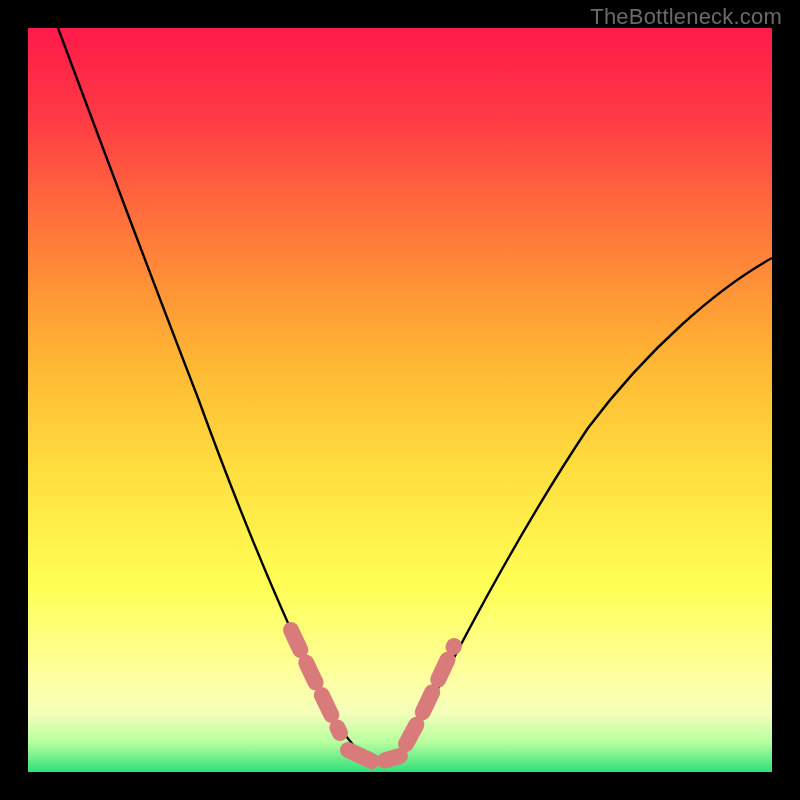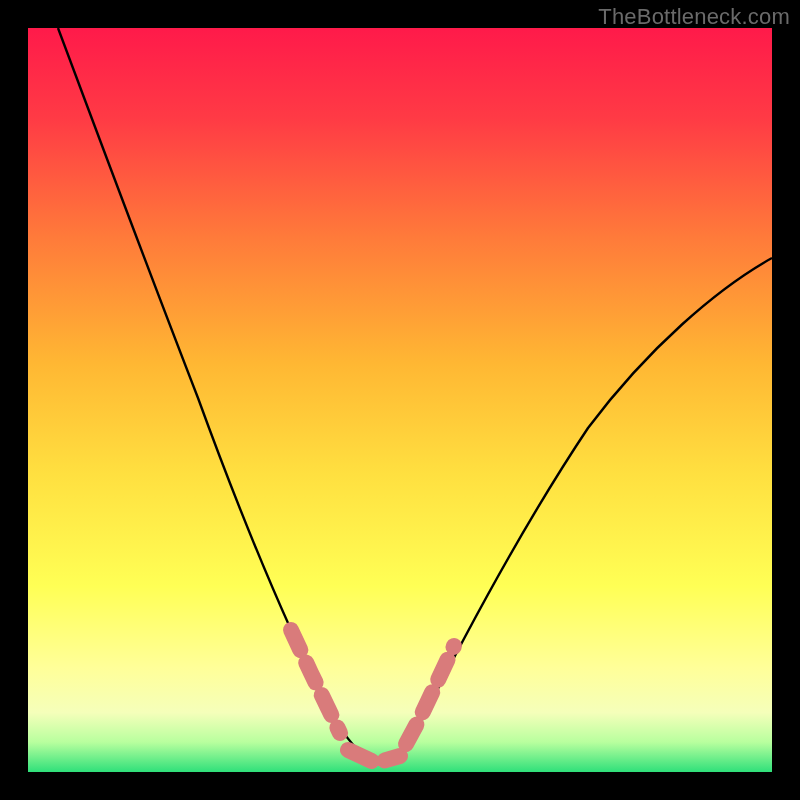--- a/index.html
+++ b/index.html
@@ -22,21 +22,21 @@
   .plot-area {
     position: absolute;
     left: 0;
     top: 0;
     width: 744px;
     height: 744px;
   }
   .watermark {
     position: absolute;
     top: 4px;
-    right: 10px;
+    right: 18px;
     color: #6a6a6a;
     font-size: 22px;
     font-weight: 500;
     letter-spacing: 0.2px;
     user-select: none;
   }
   svg {
     display: block;
   }
 </style>

